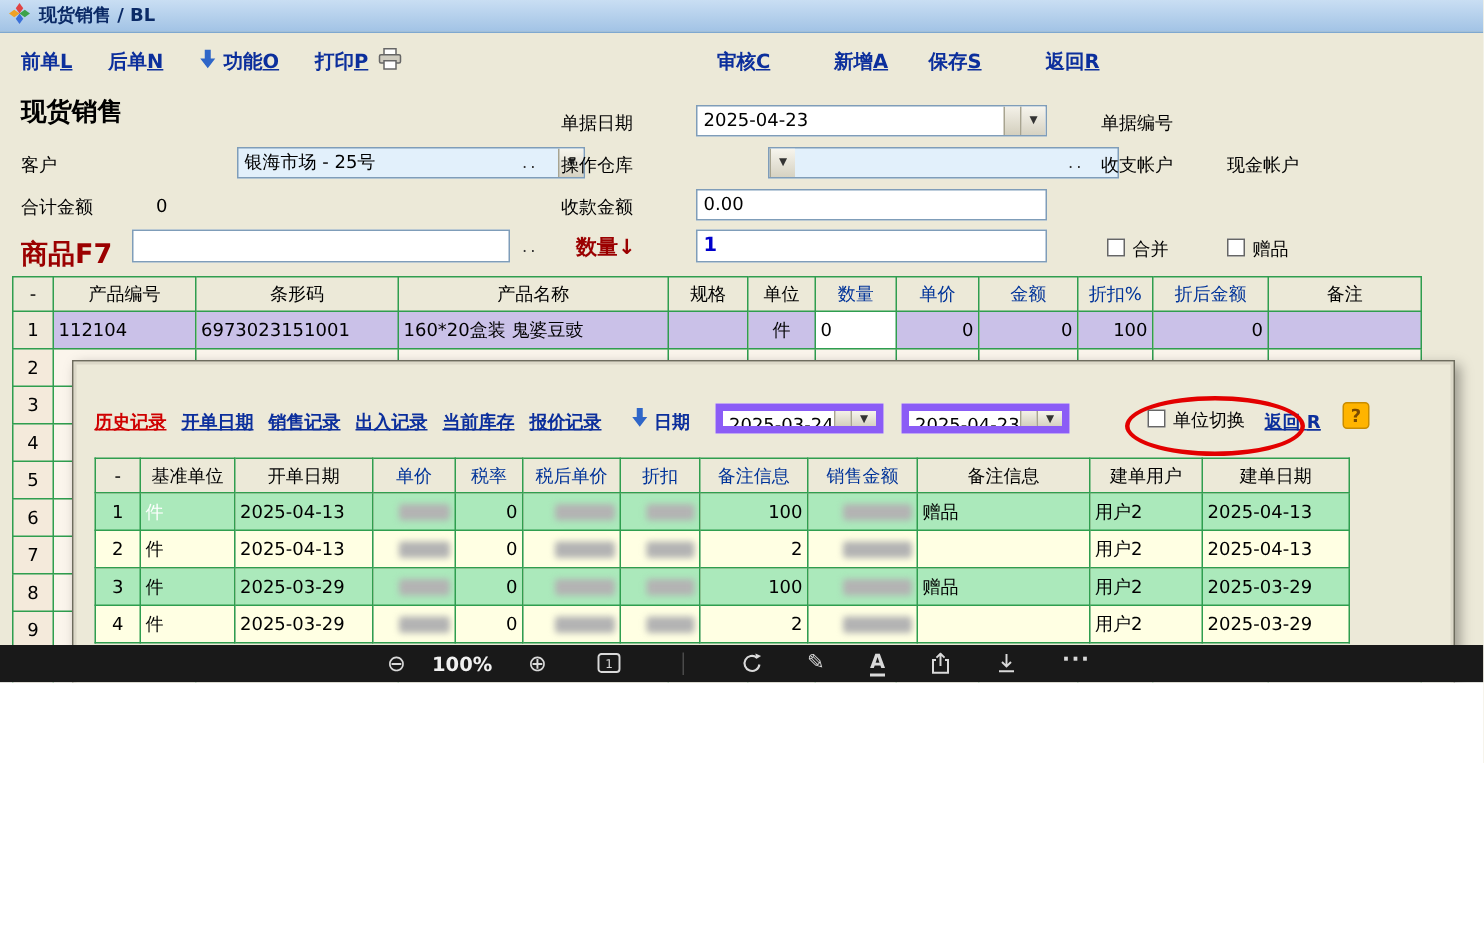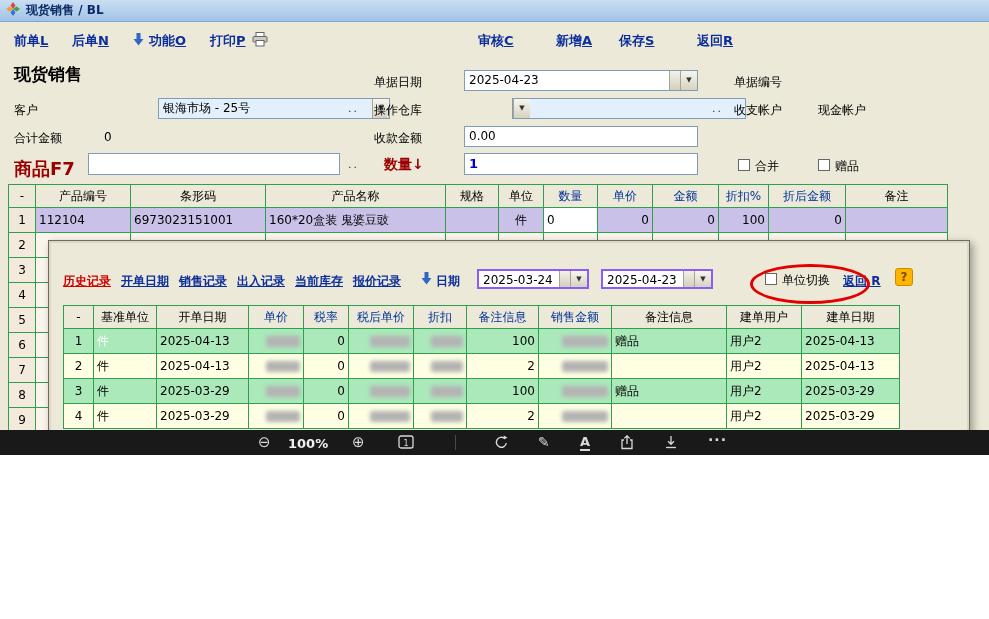--- a/index.html
+++ b/index.html
@@ -53,21 +53,21 @@
     border:1px solid #6e6c5e; box-shadow:0 0 0 2px #dcd8c8 inset, 3px 3px 8px rgba(0,0,0,.35); z-index:10; }
   .dialog-tb { position:absolute; top:2px; left:2px; right:2px; height:21px;
     background:linear-gradient(#fbfaf6,#d3cfbf); border-bottom:1px solid #b4b09e;
     display:flex; align-items:center; gap:5px; padding:0 5px; }
   .dialog-tb .t { font-size:12px; color:#1a1a1a; }
   .close-btn { margin-left:auto; width:18px; height:16px; border:1px solid #8a8775;
     background:linear-gradient(#f7f5ee,#d8d4c4); font-size:9px; line-height:14px; text-align:center; color:#333; }
   .tab { position:absolute; top:32px; font-size:12px; font-weight:bold; color:#0c2f9c; text-decoration:underline; white-space:nowrap; cursor:default; }
   .tab.active { color:#cf0000; }
   .dlg-lbl { position:absolute; font-size:12px; font-weight:bold; color:#0c2f9c; white-space:nowrap; }
-  .dlg-field { position:absolute; background:#fff; border:2px solid #8b5cf6; height:20px; font-size:12px; }
+  .dlg-field { position:absolute; background:#fff; border:5px solid #8b5cf6; height:20px; font-size:12px; }
   .help-btn { position:absolute; width:18px; height:18px; background:#ffb400; border:1px solid #c98c00;
     border-radius:3px; color:#7a4a00; font-weight:bold; text-align:center; line-height:16px; font-size:12px; }
   .dlg-grid tr.g td { background:#abe9bb; }
   .dlg-grid tr.y td { background:#ffffe3; }
   .dlg-grid td.rn { background:#efe8d9; }
   .dlg-grid td.selc { background:#2a5ac4; color:#fff; }
   .blur-chip { display:block; height:11px; background:#b3b3b3; border-radius:2px; filter:blur(2px); margin-left:auto; }
 
   .ellipse { position:absolute; left:750px; top:264px; width:120px; height:40px;
     border:3px solid #e30000; border-radius:50%; z-index:20; pointer-events:none; }

